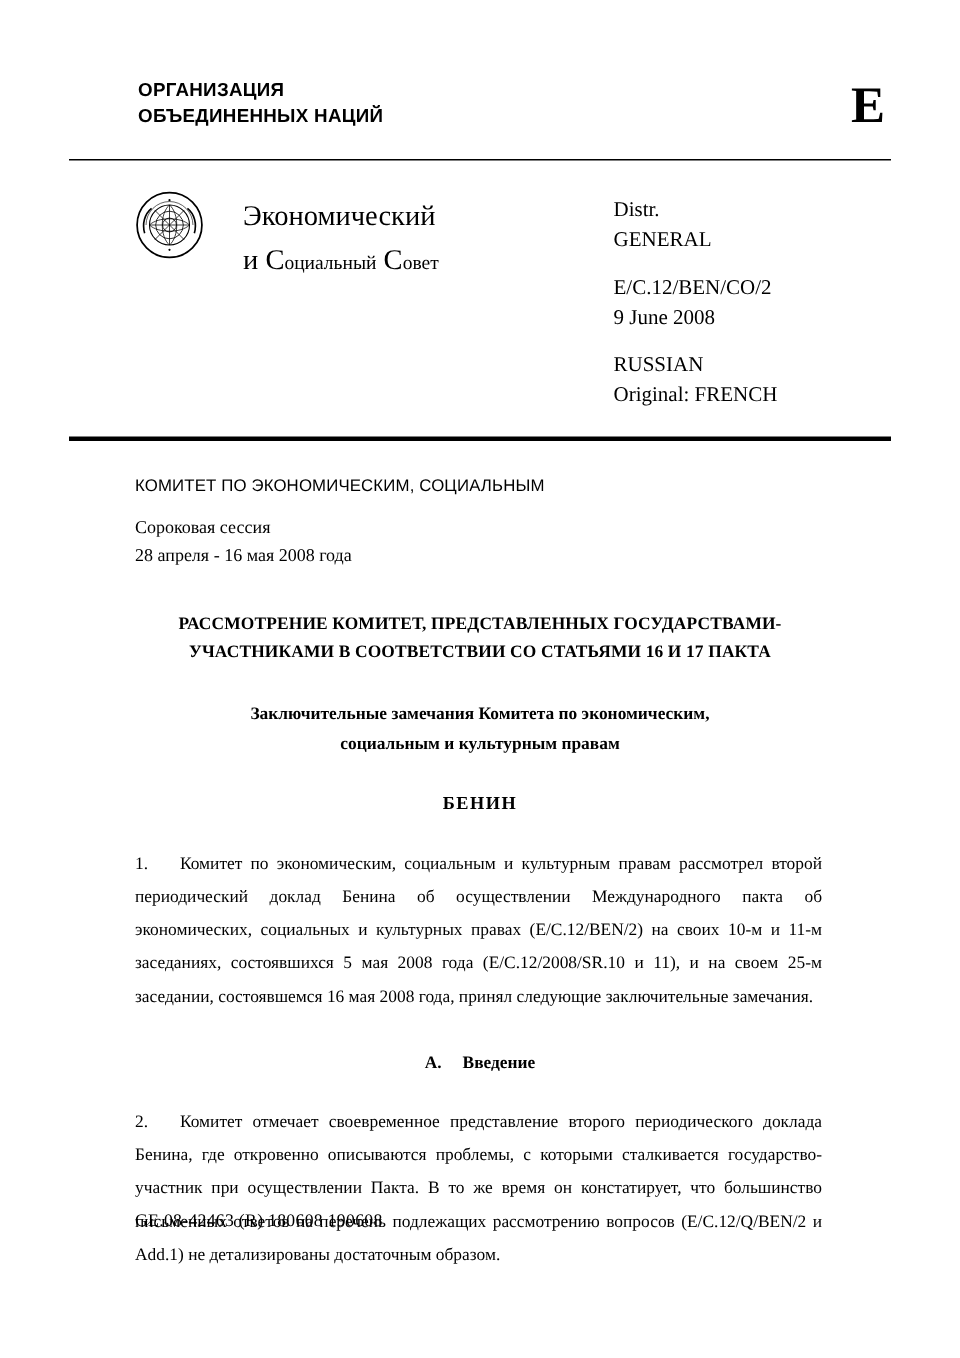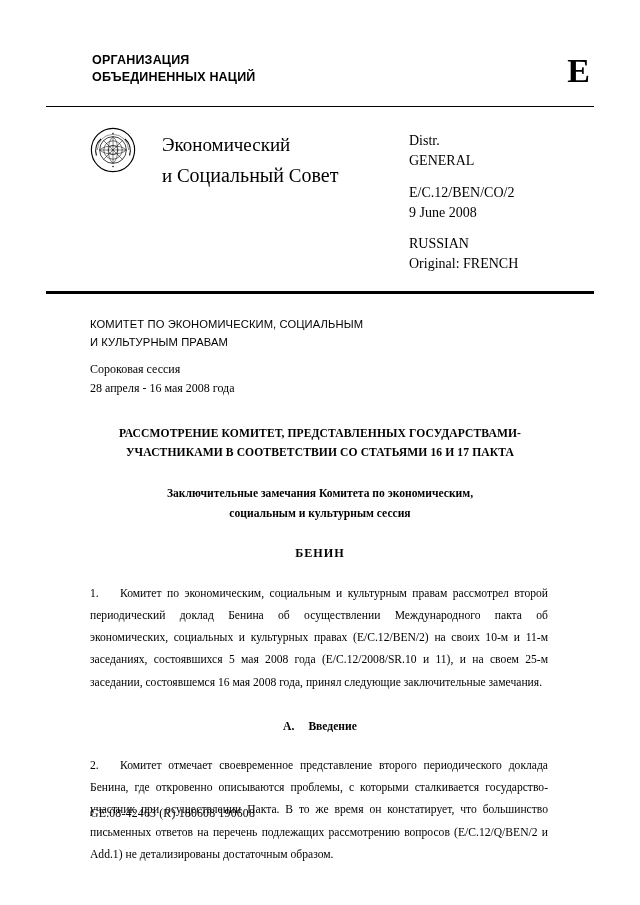--- a/index.html
+++ b/index.html
@@ -68,21 +68,21 @@
     padding-left: 14px;
     padding-top: 4px;
   }
   .title-line {
     font-family: "Liberation Serif", serif;
     font-size: 19px;
     line-height: 1.5;
     white-space: nowrap;
   }
   .title-line .sc {
-    font-size: 20px;
+    font-size: 13px;
   }
   .distr-block {
     flex: 0 0 auto;
     width: 185px;
     font-family: "Liberation Serif", serif;
     font-size: 14px;
     line-height: 1.45;
     padding-top: 4px;
   }
   .distr-gap { height: 11px; }
@@ -218,35 +218,34 @@
       <div class="distr-gap"></div>
       <div>RUSSIAN</div>
       <div>Original:  FRENCH</div>
     </div>
   </div>
 
   <div class="rule-thick"></div>
 
   <div class="committee">
     <div>КОМИТЕТ ПО ЭКОНОМИЧЕСКИМ, СОЦИАЛЬНЫМ</div>
-    <div>И КУЛЬТУРНЫМ ПРАВАМ</div>
   </div>
   <div class="session">
     <div>Сороковая сессия</div>
     <div>28 апреля - 16 мая 2008 года</div>
   </div>
 
   <div class="head-main">
     <div>РАССМОТРЕНИЕ КОМИТЕТ, ПРЕДСТАВЛЕННЫХ ГОСУДАРСТВАМИ-</div>
     <div>УЧАСТНИКАМИ В СООТВЕТСТВИИ СО СТАТЬЯМИ 16 И 17 ПАКТА</div>
   </div>
 
   <div class="head-sub">
     <div>Заключительные замечания Комитета по экономическим,</div>
-    <div>социальным и культурным сессия</div>
+    <div>социальным и культурным правам</div>
   </div>
 
   <div class="head-country">БЕНИН</div>
 
   <div class="para"><span class="num">1.</span><span>Комитет по экономическим, социальным и культурным правам рассмотрел второй периодический доклад Бенина об осуществлении Международного пакта об экономических, социальных и культурных правах (E/C.12/BEN/2) на своих 10-м и 11-м заседаниях, состоявшихся 5 мая 2008 года (E/C.12/2008/SR.10 и 11), и на своем 25-м заседании, состоявшемся 16 мая 2008 года, принял следующие заключительные замечания.</span></div>
 
   <div class="section-head"><span class="letter">A.</span><span>Введение</span></div>
 
   <div class="para"><span class="num">2.</span><span>Комитет отмечает своевременное представление второго периодического доклада Бенина, где откровенно описываются проблемы, с которыми сталкивается государство-участник при осуществлении Пакта.  В то же время он констатирует, что большинство письменных ответов на перечень подлежащих рассмотрению вопросов (E/C.12/Q/BEN/2 и Add.1) не детализированы достаточным образом.</span></div>
 

